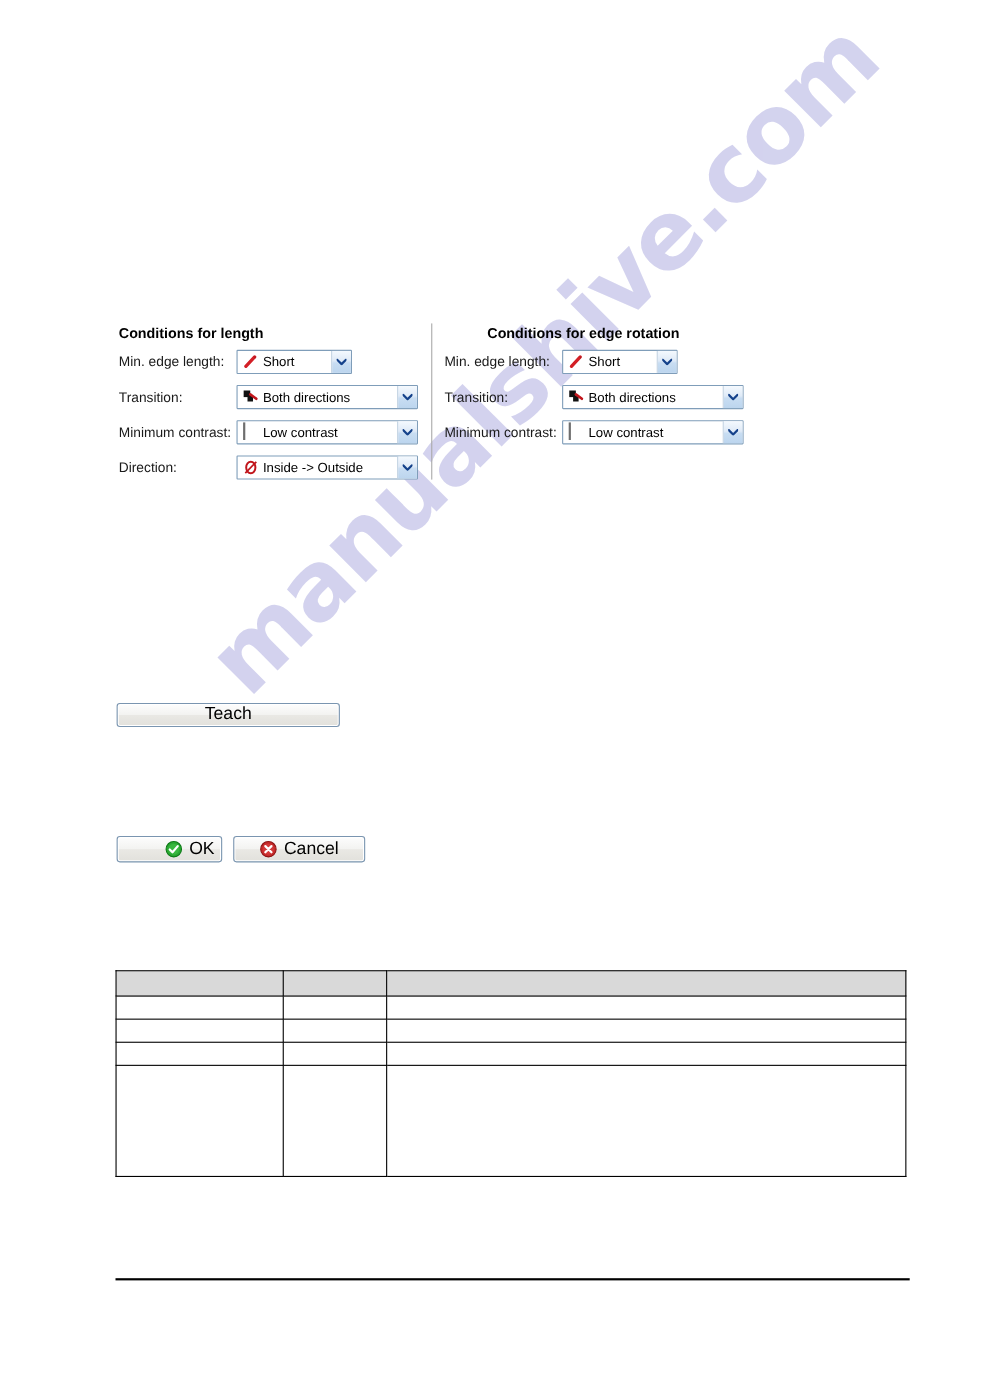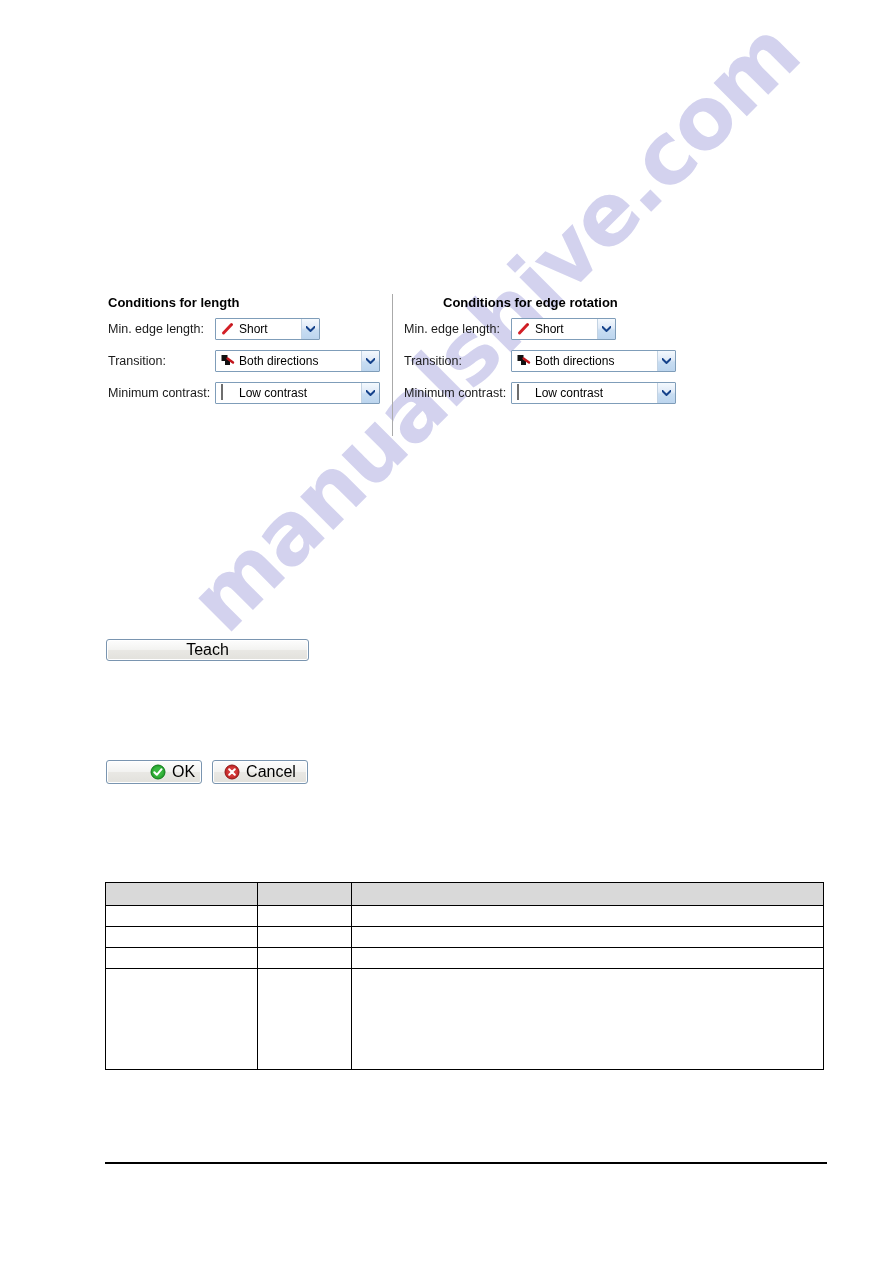--- a/index.html
+++ b/index.html
@@ -314,20 +314,37 @@
       <span class="combo-icon"><span class="icon-contrast"></span></span>
       <span class="combo-label">Low contrast</span>
       <span class="combo-arrow">
         <svg width="9" height="6" viewBox="0 0 9 6">
             <path d="M0.5 1 L4.5 5 L8.5 1" stroke="#15428b" stroke-width="2" fill="none" stroke-linecap="square"></path>
           </svg>
       </span>
     </div>
   </div>
 
+  <div class="field-row" style="left:108px; top:414px;">
+    <span class="field-label" style="width:107px;">Direction:</span>
+    <div class="combo" style="width:165px;">
+      <span class="combo-icon">
+        <svg width="16" height="16" viewBox="0 0 16 16">
+          <ellipse cx="8" cy="8" rx="4.2" ry="5.2" fill="none" stroke="#c1161c" stroke-width="1.8"></ellipse>
+          <path d="M3 13.2 L13 2.8" stroke="#c1161c" stroke-width="1.6"></path>
+        </svg>
+      </span>
+      <span class="combo-label">Inside -&gt; Outside</span>
+      <span class="combo-arrow">
+        <svg width="9" height="6" viewBox="0 0 9 6">
+            <path d="M0.5 1 L4.5 5 L8.5 1" stroke="#15428b" stroke-width="2" fill="none" stroke-linecap="square"></path>
+          </svg>
+      </span>
+    </div>
+  </div>
 
   <div class="group-title" style="left:404px; top:295px;margin-left:39px;">Conditions for edge rotation</div>
 
   <div class="field-row" style="left:404px; top:318px;">
     <span class="field-label" style="width:107px;">Min. edge length:</span>
     <div class="combo" style="width:105px;">
       <span class="combo-icon">
         <svg width="16" height="16" viewBox="0 0 16 16">
           <path d="M3.5 12 L11.5 3.5" stroke="#d31f26" stroke-width="3" stroke-linecap="round"></path>
           <path d="M10.5 3.2 L12.6 3.0 L12.0 5.1 Z" fill="#b0181e"></path>
@@ -383,21 +400,21 @@
     <span class="btn-icon">
       <svg width="16" height="16" viewBox="0 0 16 16">
         <circle cx="8" cy="8" r="7" fill="#2aa832" stroke="#0e7a18" stroke-width="1"></circle>
         <circle cx="8" cy="8" r="5" fill="#45c24c" opacity="0.55"></circle>
         <path d="M4.3 8.2 L6.8 10.8 L11.6 5.2" stroke="#ffffff" stroke-width="2" fill="none" stroke-linecap="round" stroke-linejoin="round"></path>
       </svg>
     </span>
     <span class="btn-label">OK</span>
   </div>
 
-  <div class="btn" style="left:212px; top:760px; width:96px; height:24px;">
+  <div class="btn" style="left:212px; top:760px; width:120px; height:24px;">
     <span class="btn-icon">
       <svg width="16" height="16" viewBox="0 0 16 16">
         <circle cx="8" cy="8" r="7" fill="#c72b2b" stroke="#8e1414" stroke-width="1"></circle>
         <circle cx="8" cy="8" r="5" fill="#dd4a4a" opacity="0.5"></circle>
         <path d="M5.2 5.2 L10.8 10.8 M10.8 5.2 L5.2 10.8" stroke="#ffffff" stroke-width="2" stroke-linecap="round"></path>
       </svg>
     </span>
     <span class="btn-label">Cancel</span>
   </div>
 

